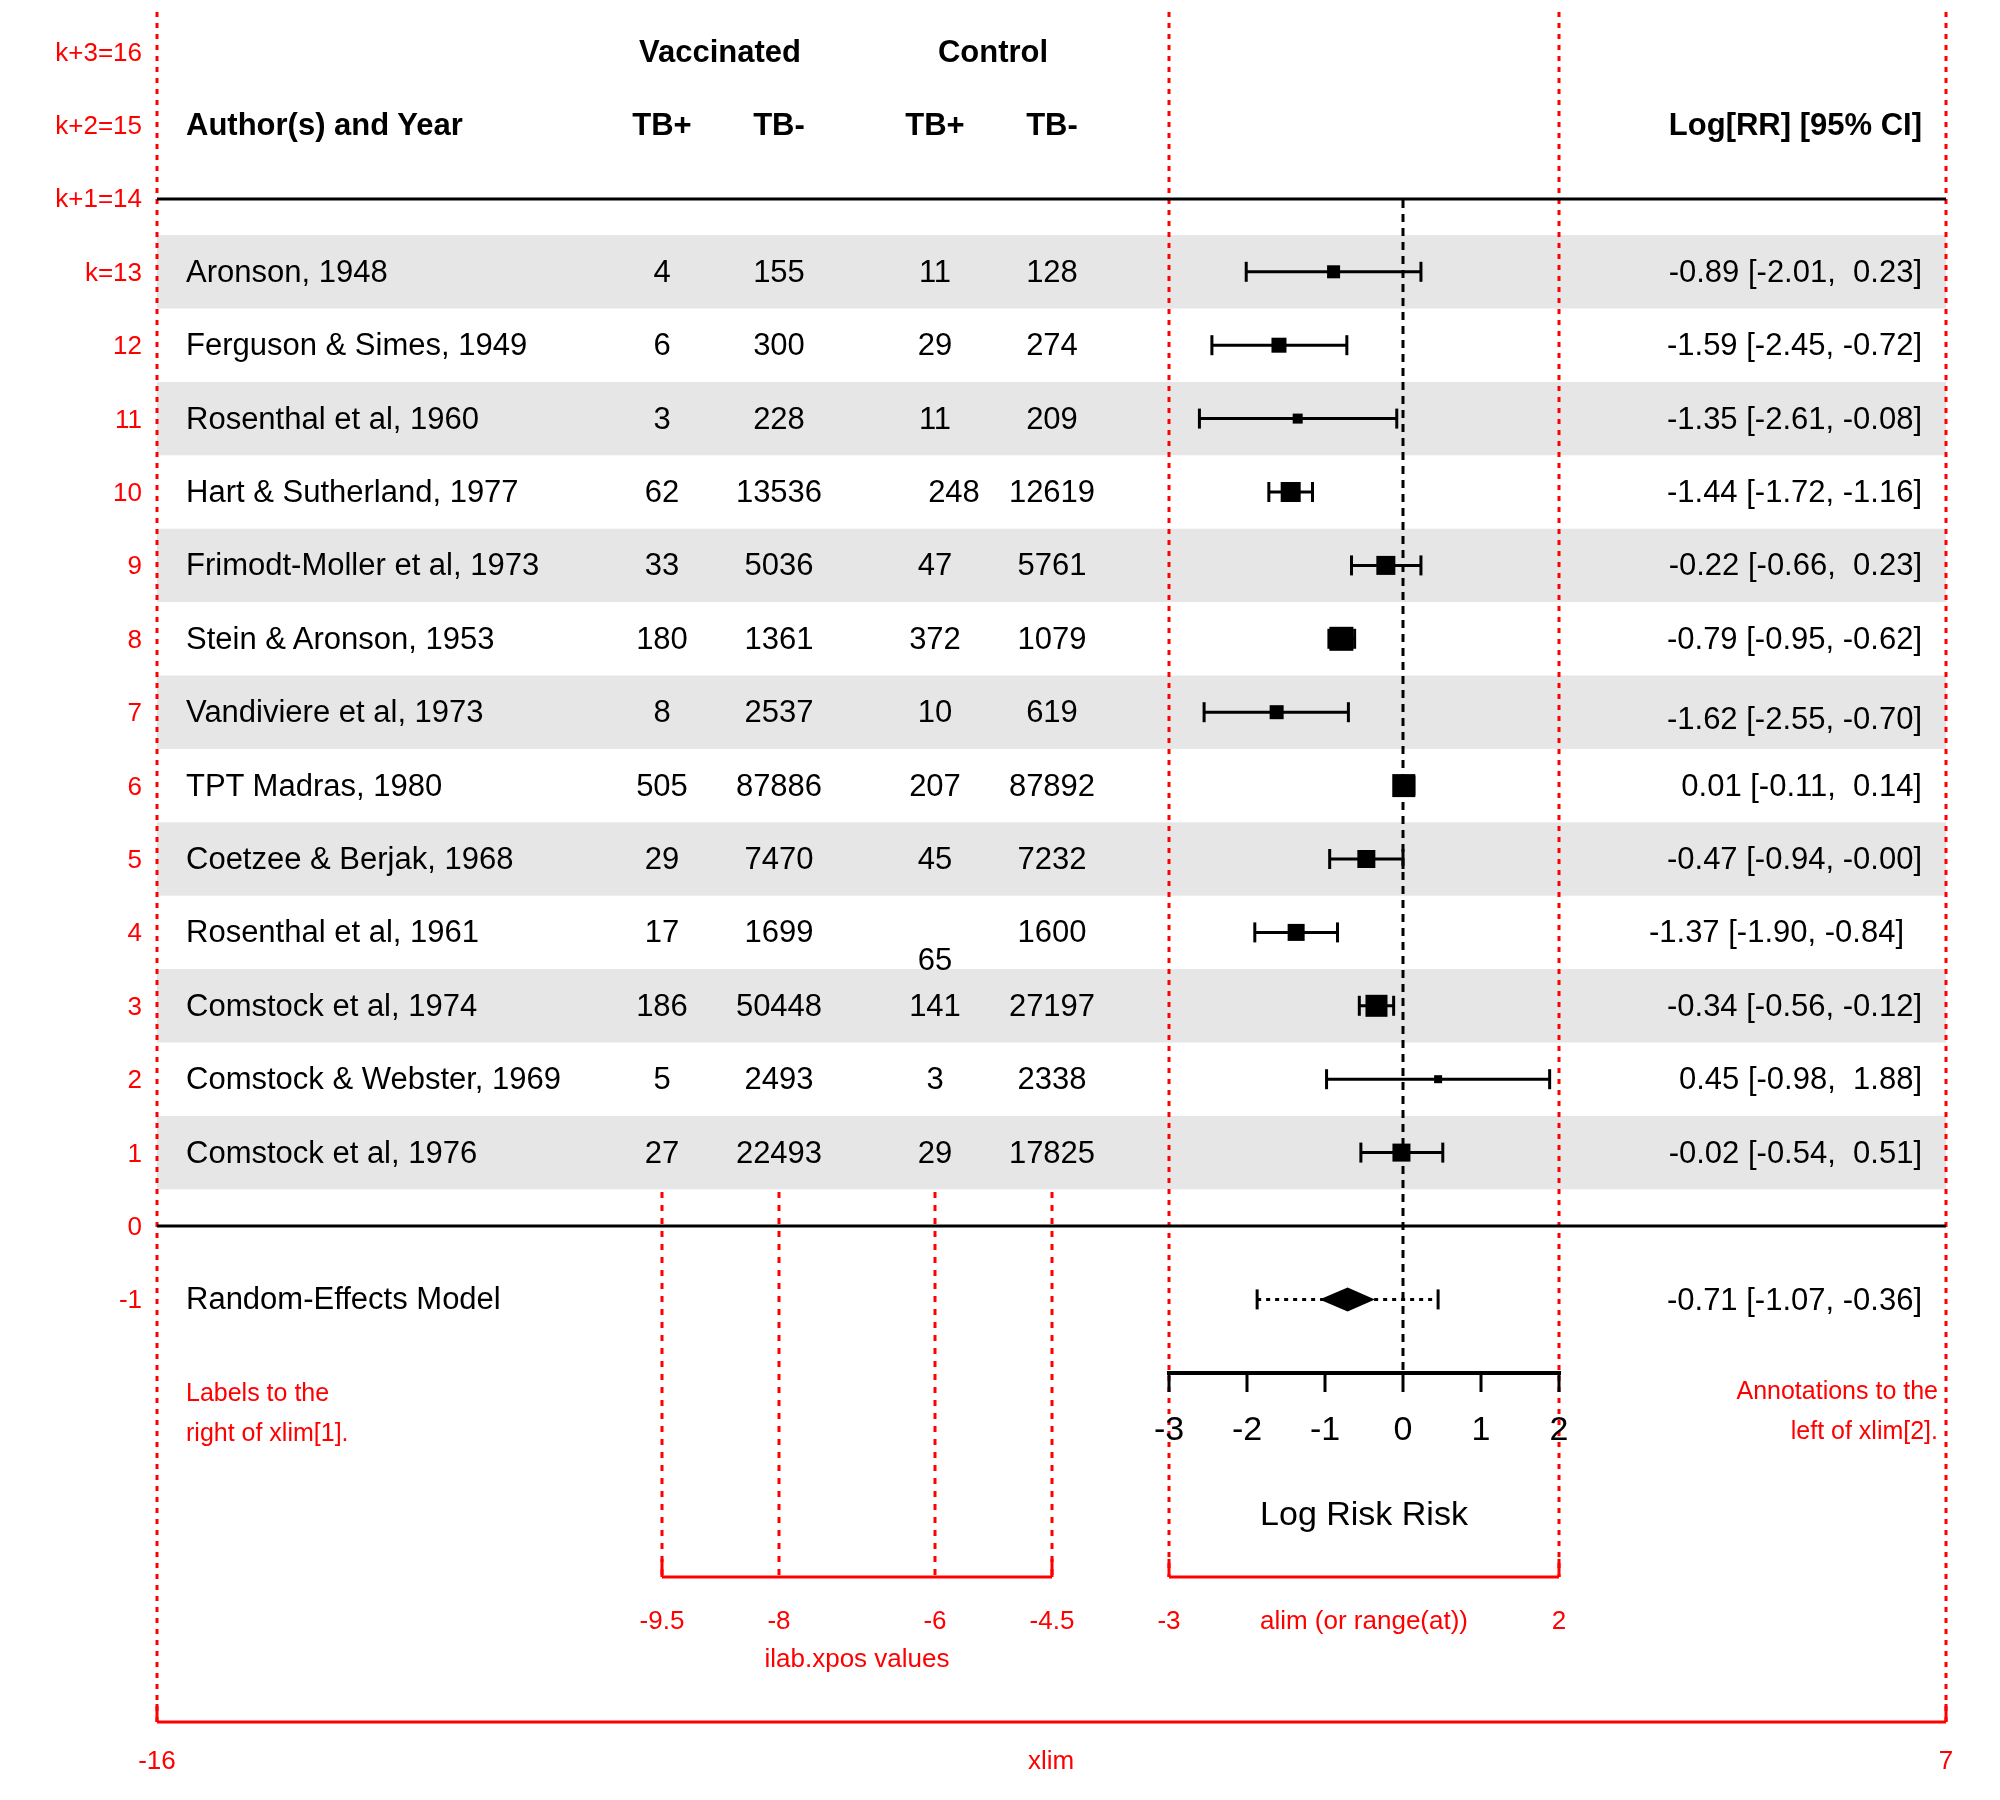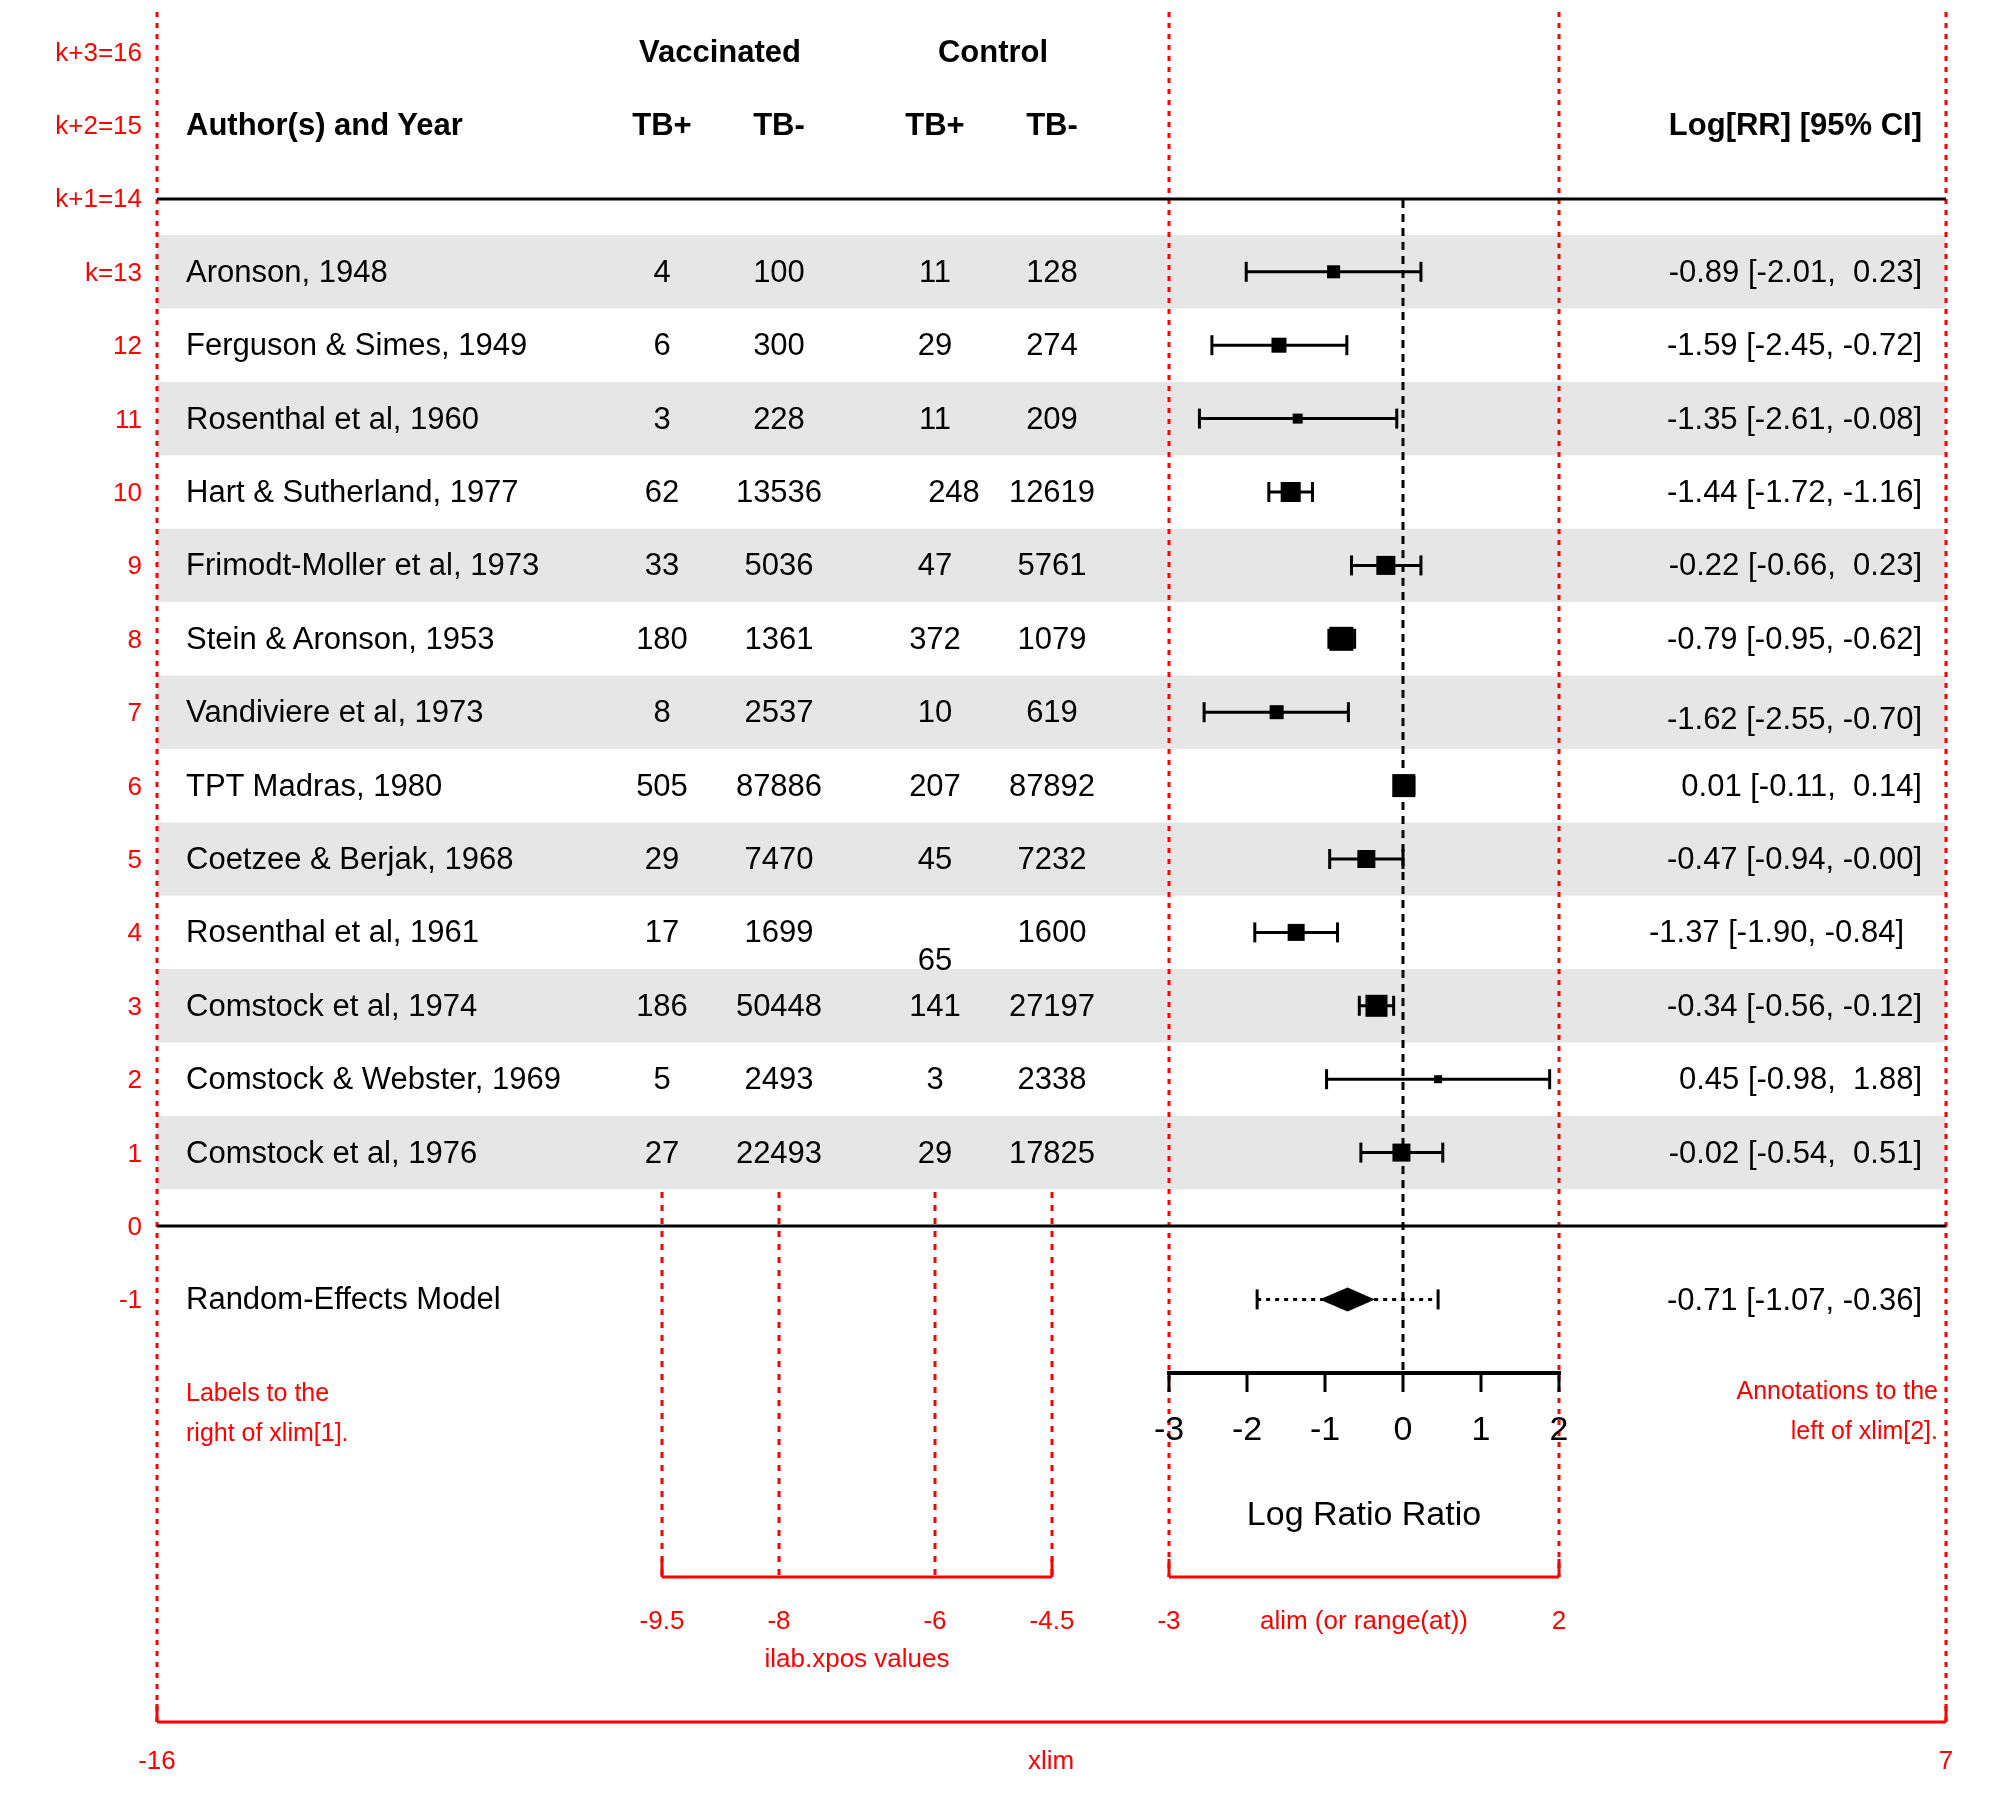--- a/index.html
+++ b/index.html
@@ -121,21 +121,21 @@
     <div class="t b" style="left:186px;top:125px">Author(s) and Year</div>
     <div class="t c b" style="left:662px;top:125px">TB+</div>
     <div class="t c b" style="left:779px;top:125px">TB-</div>
     <div class="t c b" style="left:935px;top:125px">TB+</div>
     <div class="t c b" style="left:1052px;top:125px">TB-</div>
     <div class="t b" style="right:78px;top:125px">Log[RR] [95% CI]</div>
 
     <div class="t" style="left:186px;top:1299px">Random-Effects Model</div>
     <div class="t" style="right:78px;top:1300px">-0.71 [-1.07, -0.36]</div>
 
-    <div class="t c axistitle" style="left:1364px;top:1513px">Log Ratio Ratio</div>
+    <div class="t c axistitle" style="left:1364px;top:1513px">Log Risk Risk</div>
 
     <div class="t red note" style="left:186px;top:1392px">Labels to the</div>
     <div class="t red note" style="left:186px;top:1432px">right of xlim[1].</div>
     <div class="t red note" style="right:62px;top:1390px">Annotations to the</div>
     <div class="t red note" style="right:62px;top:1430px">left of xlim[2].</div>
 
     <div class="t c red" style="left:662px;top:1620px">-9.5</div>
     <div class="t c red" style="left:779px;top:1620px">-8</div>
     <div class="t c red" style="left:935px;top:1620px">-6</div>
     <div class="t c red" style="left:1052px;top:1620px">-4.5</div>
@@ -149,21 +149,21 @@
     <div class="t c red" style="left:1051px;top:1760px">xlim</div>
     <div class="t c red" style="left:1946px;top:1760px">7</div>
   <div class="t c axisnum" style="left: 1169px; top: 1428px;">-3</div>
       <div class="t c axisnum" style="left: 1247px; top: 1428px;">-2</div>
       <div class="t c axisnum" style="left: 1325px; top: 1428px;">-1</div>
       <div class="t c axisnum" style="left: 1403px; top: 1428px;">0</div>
       <div class="t c axisnum" style="left: 1481px; top: 1428px;">1</div>
       <div class="t c axisnum" style="left: 1559px; top: 1428px;">2</div>
       <div class="t " style="left: 186px; top: 271.8px;">Aronson, 1948</div>
       <div class="t c" style="left: 662px; top: 271.8px;">4</div>
-      <div class="t c" style="left: 779px; top: 271.8px;">100</div>
+      <div class="t c" style="left: 779px; top: 271.8px;">155</div>
       <div class="t c" style="left: 935px; top: 271.8px;">11</div>
       <div class="t c" style="left: 1052px; top: 271.8px;">128</div>
       <div class="t " style="right: 78px; top: 271.8px;">-0.89 [-2.01,  0.23]</div>
       <div class="t " style="left: 186px; top: 345.2px;">Ferguson &amp; Simes, 1949</div>
       <div class="t c" style="left: 662px; top: 345.2px;">6</div>
       <div class="t c" style="left: 779px; top: 345.2px;">300</div>
       <div class="t c" style="left: 935px; top: 345.2px;">29</div>
       <div class="t c" style="left: 1052px; top: 345.2px;">274</div>
       <div class="t " style="right: 78px; top: 345.2px;">-1.59 [-2.45, -0.72]</div>
       <div class="t " style="left: 186px; top: 418.6px;">Rosenthal et al, 1960</div>

